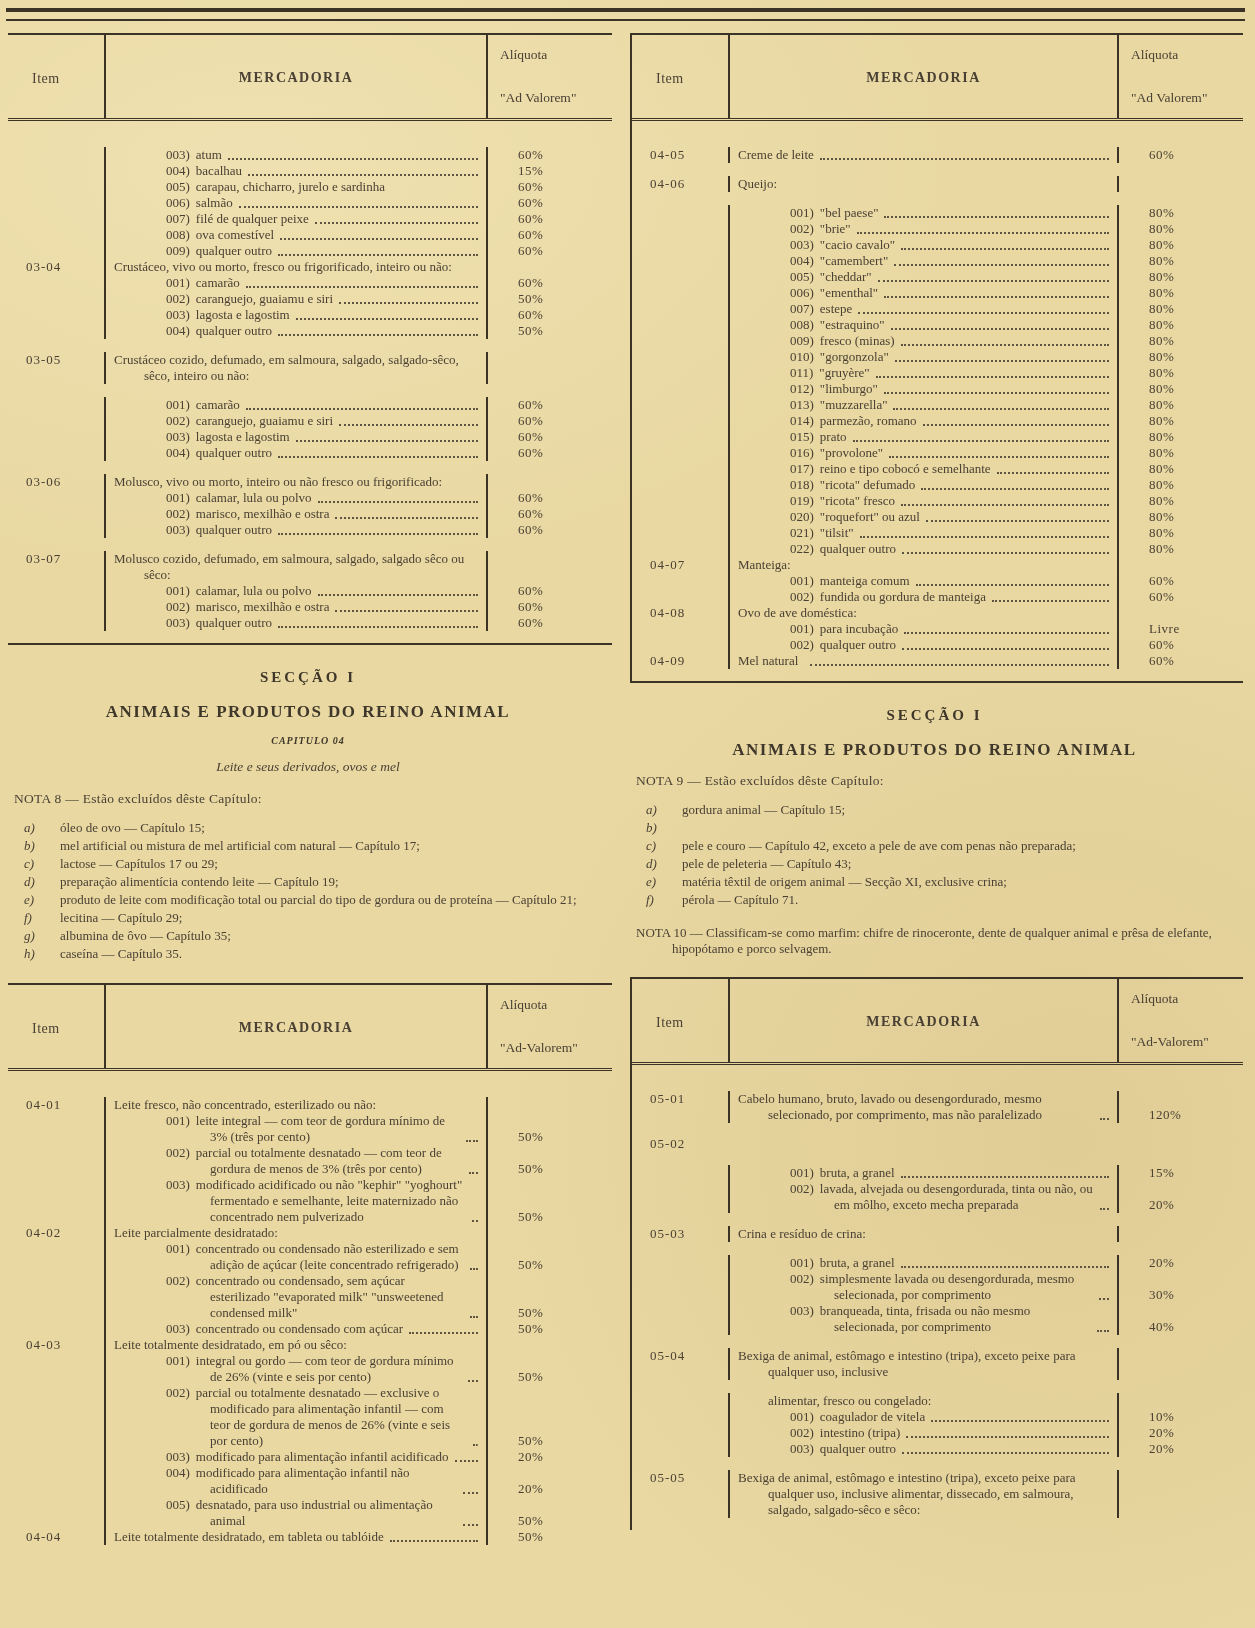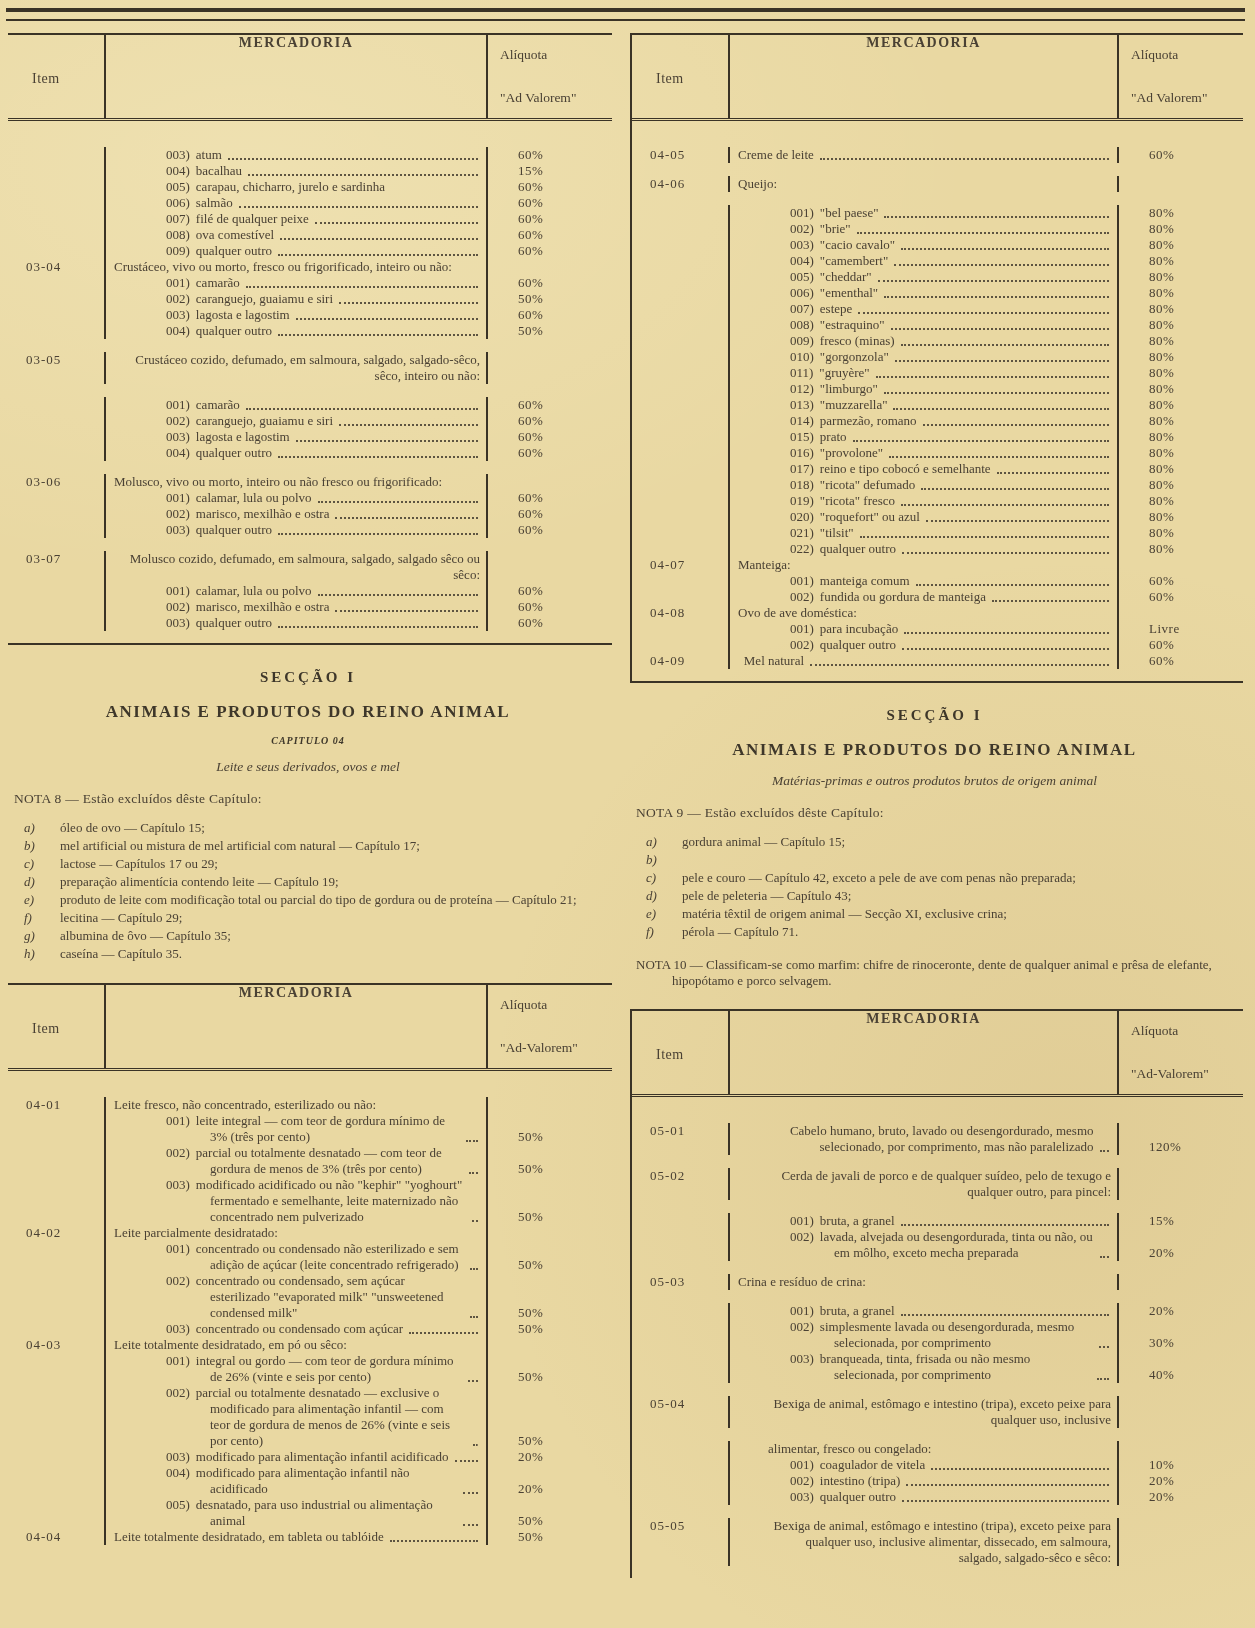--- a/index.html
+++ b/index.html
@@ -17,30 +17,30 @@
   .cols{display:flex;gap:18px;padding:12px 4px 0 2px;align-items:flex-start;}
   .col{width:604px;flex:none;}
   .col-right{flex:1;}
 
   .tbl{border-top:2px solid var(--rule,#3a3326);font-size:13px;line-height:16px;}
   .tbl.endrule{border-bottom:2px solid var(--rule,#3a3326);}
   .col-right .tbl{border-left:2px solid var(--rule,#3a3326);}
   .thead{display:grid;grid-template-columns:96px 1fr 124px;height:86px;box-sizing:border-box;
          border-bottom:3px double var(--rule,#3a3326);}
   .th-item{padding:36px 0 0 24px;font-size:14px;letter-spacing:.5px;}
-  .th-merc{text-align:center;font-weight:bold;letter-spacing:1.5px;font-size:14px;
+  .th-merc{text-align:center;padding-top:35px;font-weight:bold;letter-spacing:1.5px;font-size:14px;
            border-left:2px solid var(--rule,#3a3326);border-right:2px solid var(--rule,#3a3326);}
   .th-aliq{display:flex;flex-direction:column;justify-content:space-between;padding:12px 2px 12px 12px;font-size:13.5px;}
   .tbody{padding:26px 0 12px;}
   .row{display:grid;grid-template-columns:96px 1fr 124px;min-height:16px;}
   .c-item{padding-left:18px;letter-spacing:1px;}
   .c-desc{display:flex;align-items:flex-end;border-left:2px solid var(--rule,#3a3326);
           border-right:2px solid var(--rule,#3a3326);padding:0 6px 0 8px;}
   .dwrap{flex:0 1 auto;}
-  .ind0 .dwrap{padding-left:30px;text-indent:-30px;text-align:right;}
+  .ind0 .dwrap{padding-left:30px;text-indent:-30px;}
   .ind1 .dwrap{padding-left:96px;text-indent:-44px;}
   .ind2 .dwrap{padding-left:30px;}
   .code{margin-right:6px;}
   .code:empty{display:none;}
   .leader{flex:1 1 16px;border-bottom:2px dotted #5d5441;margin:0 2px 3px 6px;}
   .c-rate{display:flex;align-items:flex-end;padding:0 0 0 30px;letter-spacing:.5px;}
   .gap{padding-top:13px;}
 
   .section{padding:24px 10px 20px 6px;}
   .sec-title{text-align:center;font-weight:bold;font-size:15px;letter-spacing:3px;margin-bottom:16px;color:#3e372a;}
@@ -791,21 +791,20 @@
                 <span class="leader"></span>
               </div>
               <div class="c-rate">60%</div>
             </div>
           </div>
       </div>
 
       <div class="section">
         <div class="sec-title">SECÇÃO I</div>
         <div class="sec-sub">ANIMAIS E PRODUTOS DO REINO ANIMAL</div>
-        <div class="sec-capt">Matérias-primas e outros produtos brutos de origem animal</div>
         <div class="nota-head">NOTA 9 — Estão excluídos dêste Capítulo:</div>
         <div class="notes">
 
             <div class="note ind1 nold">
               <span class="nl">a)</span>
               <span class="nt">gordura animal — Capítulo 15;</span>
             </div>
 
             <div class="note ind1 nold">
               <span class="nl">b)</span>
@@ -849,24 +848,20 @@
               <div class="c-item">05-01</div>
               <div class="c-desc">
                 <div class="dwrap"><span class="txt">Cabelo humano, bruto, lavado ou desengordurado, mesmo selecionado, por comprimento, mas não paralelizado</span></div>
                 <span class="leader"></span>
               </div>
               <div class="c-rate">120%</div>
             </div>
 
             <div class="row ind0 gap nold">
               <div class="c-item">05-02</div>
-              <div class="c-desc">
-                <div class="dwrap"><span class="txt">Cerda de javali de porco e de qualquer suídeo, pelo de texugo e qualquer outro, para pincel:</span></div>
-
-              </div>
               <div class="c-rate"></div>
             </div>
 
             <div class="row ind1 gap">
               <div class="c-item"></div>
               <div class="c-desc">
                 <div class="dwrap"><span class="code">001)</span><span class="txt">bruta, a granel</span></div>
                 <span class="leader"></span>
               </div>
               <div class="c-rate">15%</div>

